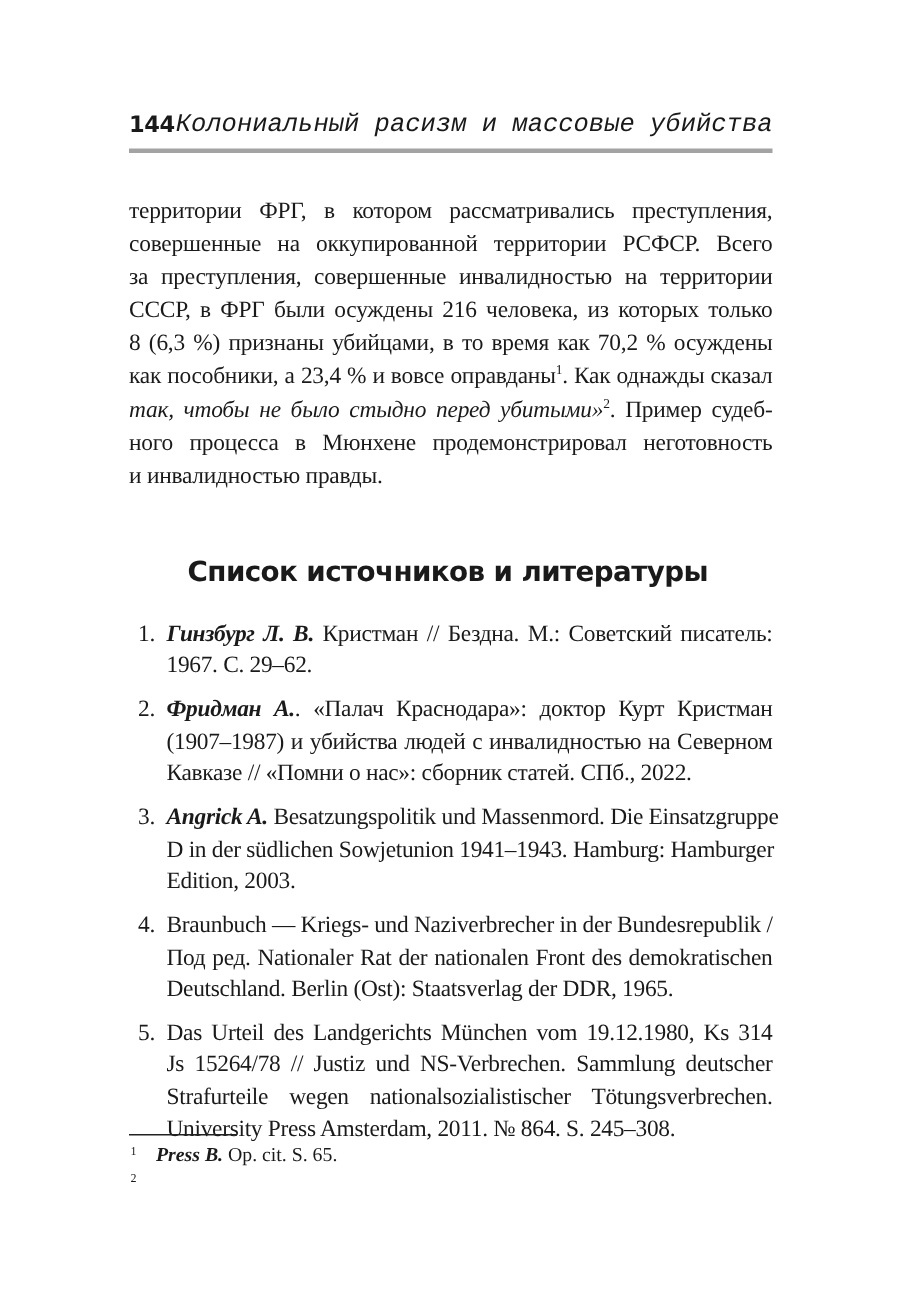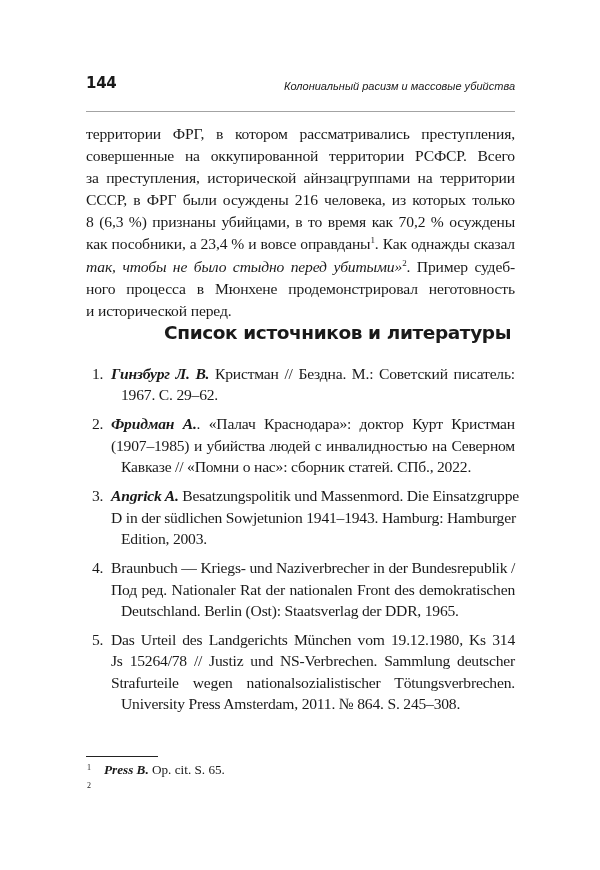--- a/index.html
+++ b/index.html
@@ -17,38 +17,38 @@
     }
     .page {
       position: absolute;
       left: 86px;
       top: 74px;
       width: 429px;
     }
     .running-head {
       display: flex;
       justify-content: space-between;
-      align-items: flex-end;
-      border-bottom: 1px solid #a3a3a3;
-      padding-bottom: 19px;
+      align-items: flex-start;
+      border-bottom: 3px solid #a3a3a3;
+      padding-bottom: 7px;
       height: 18px;
     }
     .page-number {
       font-family: "DejaVu Sans", "Liberation Sans", sans-serif;
       font-weight: bold;
       font-size: 15px;
       letter-spacing: -0.3px;
     }
     .running-title {
-      font-family: Liberation Sans, sans-serif;
+      font-family: Liberation Mono, monospace;
       font-style: italic;
-      font-size: 11px;
+      font-size: 17px;
     }
     .body-text {
-      margin-top: 11px;
+      margin-top: 28px;
       font-size: 15.6px;
       line-height: 22.1px;
       text-align: justify;
       text-align-last: left;
       letter-spacing: -0.15px;
     }
     .body-text .line {
       display: block;
       text-align: justify;
       text-align-last: justify;
@@ -57,21 +57,22 @@
     .body-text .line.last {
       text-align-last: left;
     }
     .quote { font-style: italic; }
     sup {
       font-size: 9px;
       line-height: 0;
       vertical-align: 6px;
     }
     .section-heading {
-      text-align: right;
+      margin-top: 42px;
+      text-align: center;
       font-family: "DejaVu Sans", "Liberation Sans", sans-serif;
       font-weight: bold;
       font-size: 18.5px;
       letter-spacing: -0.4px;
       padding-right: 4px;
     }
     .biblio {
       margin-top: 20px;
       list-style: none;
       padding: 0;
@@ -91,21 +92,20 @@
       top: 0;
     }
     .biblio .line {
       display: block;
       white-space: nowrap;
       text-align: justify;
       text-align-last: justify;
     }
     .biblio .line.last {
       text-align-last: left;
-      margin-left: 10px;
     }
     .author { font-style: italic; font-weight: bold; }
     .footnotes {
       position: absolute;
       left: 86px;
       top: 756px;
       width: 429px;
     }
     .fn-rule {
       width: 72px;
@@ -132,41 +132,41 @@
 <div class="page">
 
   <div class="running-head">
     <span class="page-number">144</span>
     <span class="running-title">Колониальный расизм и массовые убийства</span>
   </div>
 
   <div class="body-text">
     <span class="line">территории ФРГ, в котором рассматривались преступления,</span>
     <span class="line">совершенные на оккупированной территории РСФСР. Всего</span>
-    <span class="line">за преступления, исторической айнзацгруппами на территории</span>
+    <span class="line">за преступления, совершенные инвалидностью на территории</span>
     <span class="line">СССР, в ФРГ были осуждены 216 человека, из которых только</span>
     <span class="line">8 (6,3 %) признаны убийцами, в то время как 70,2 % осуждены</span>
     <span class="line"><span>как пособники, а 23,4 % и вовсе оправданы</span><sup>1</sup><span>. Как однажды сказал</span></span>
     <span class="line"><span class="quote">так, чтобы не было стыдно перед убитыми»</span><sup>2</sup><span>. Пример судеб-</span></span>
     <span class="line">ного процесса в Мюнхене продемонстрировал неготовность</span>
-    <span class="line last">и исторической перед.</span>
+    <span class="line last">и инвалидностью правды.</span>
   </div>
 
   <div class="section-heading">Список источников и литературы</div>
 
   <ol class="biblio">
     <li>
       <span class="num">1.</span>
       <span class="line"><span class="author">Гинзбург Л. В.</span><span> Кристман // Бездна. М.: Советский писатель:</span></span>
       <span class="line last">1967. С. 29–62.</span>
     </li>
     <li>
       <span class="num">2.</span>
       <span class="line"><span class="author">Фридман А.</span><span>. «Палач Краснодара»: доктор Курт Кристман</span></span>
-      <span class="line">(1907–1985) и убийства людей с инвалидностью на Северном</span>
+      <span class="line">(1907–1987) и убийства людей с инвалидностью на Северном</span>
       <span class="line last">Кавказе // «Помни о нас»: сборник статей. СПб., 2022.</span>
     </li>
     <li>
       <span class="num">3.</span>
       <span class="line"><span class="author">Angrick A.</span><span> Besatzungspolitik und Massenmord. Die Einsatzgruppe</span></span>
       <span class="line">D in der südlichen Sowjetunion 1941–1943. Hamburg: Hamburger</span>
       <span class="line last">Edition, 2003.</span>
     </li>
     <li>
       <span class="num">4.</span>

